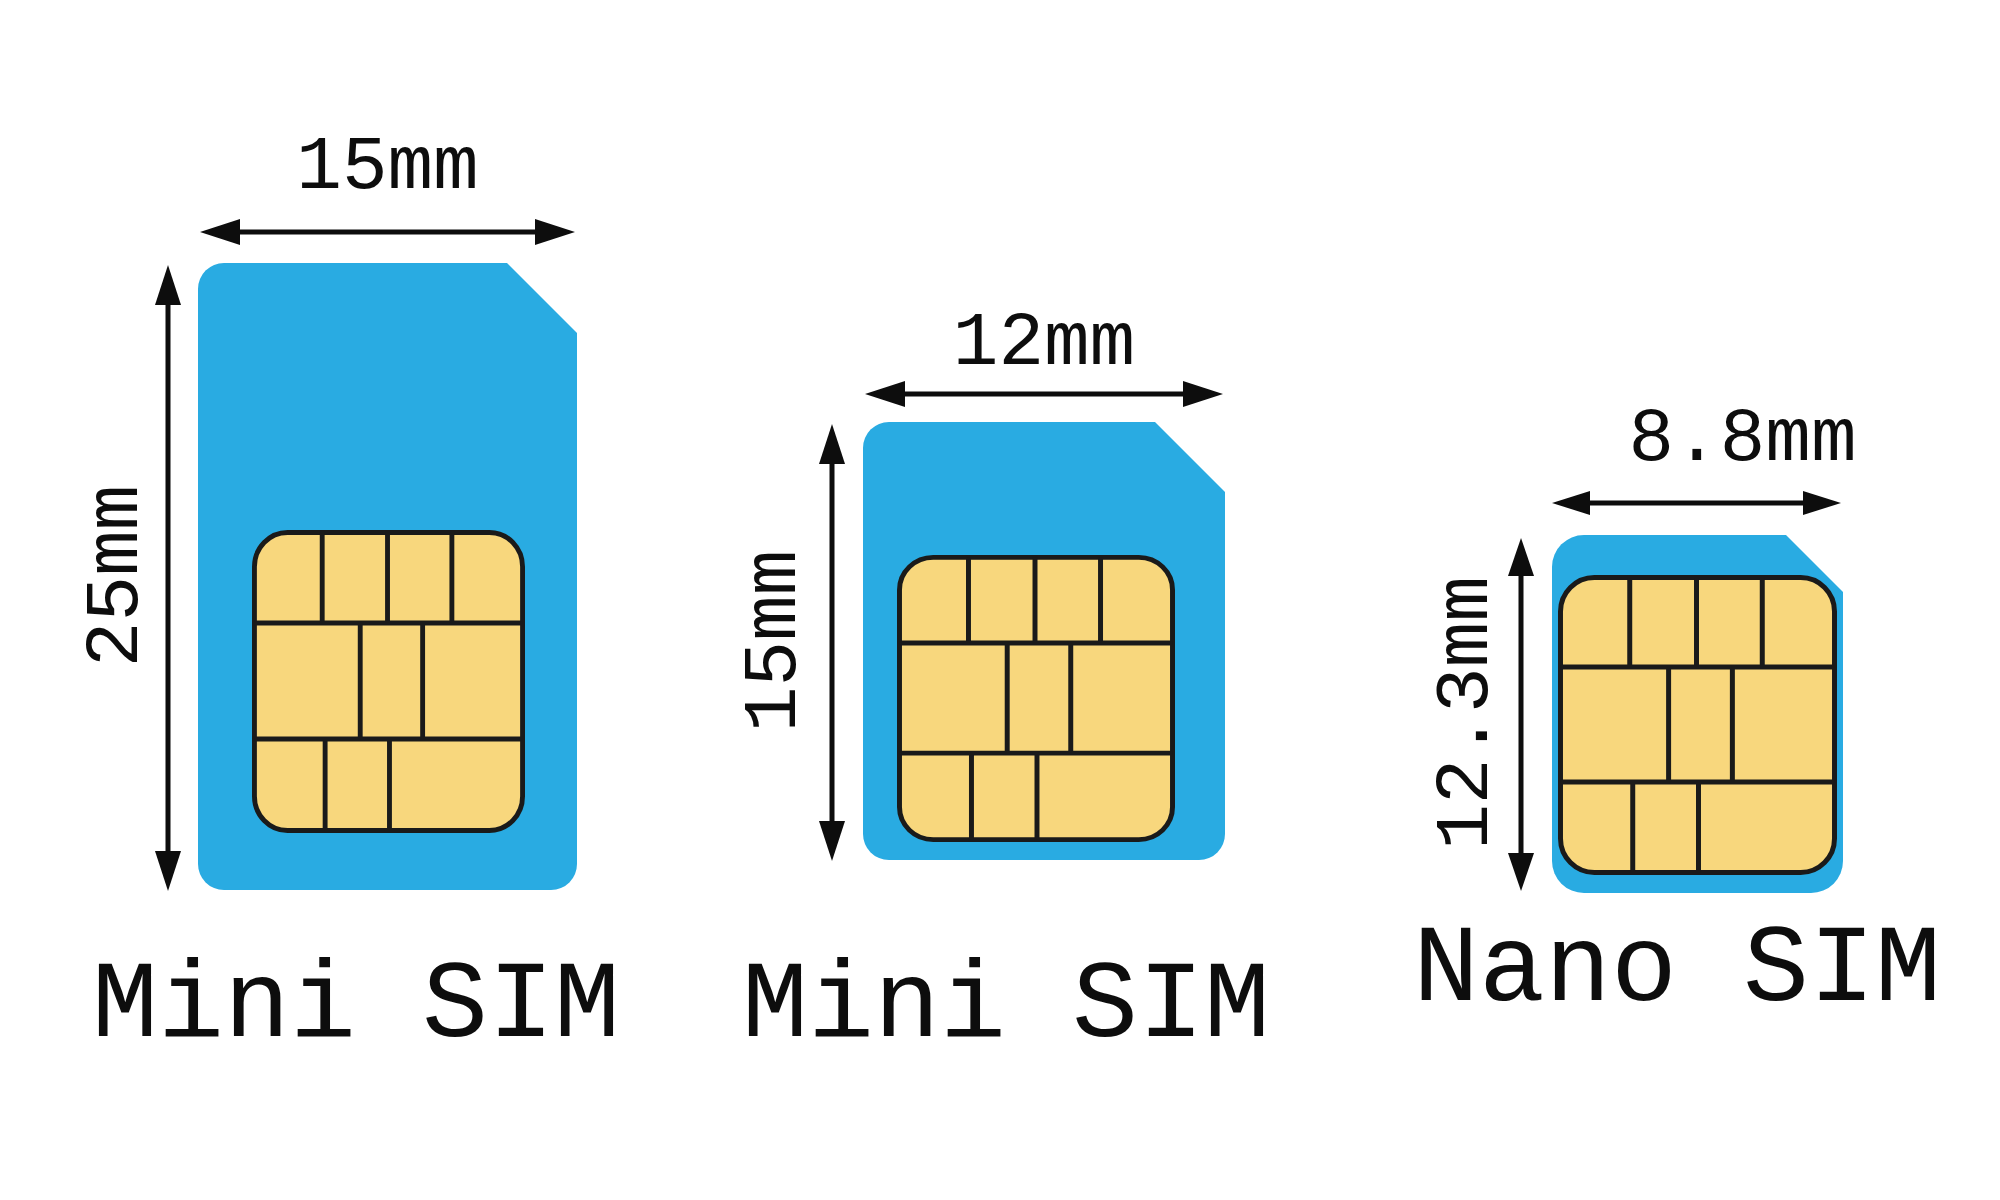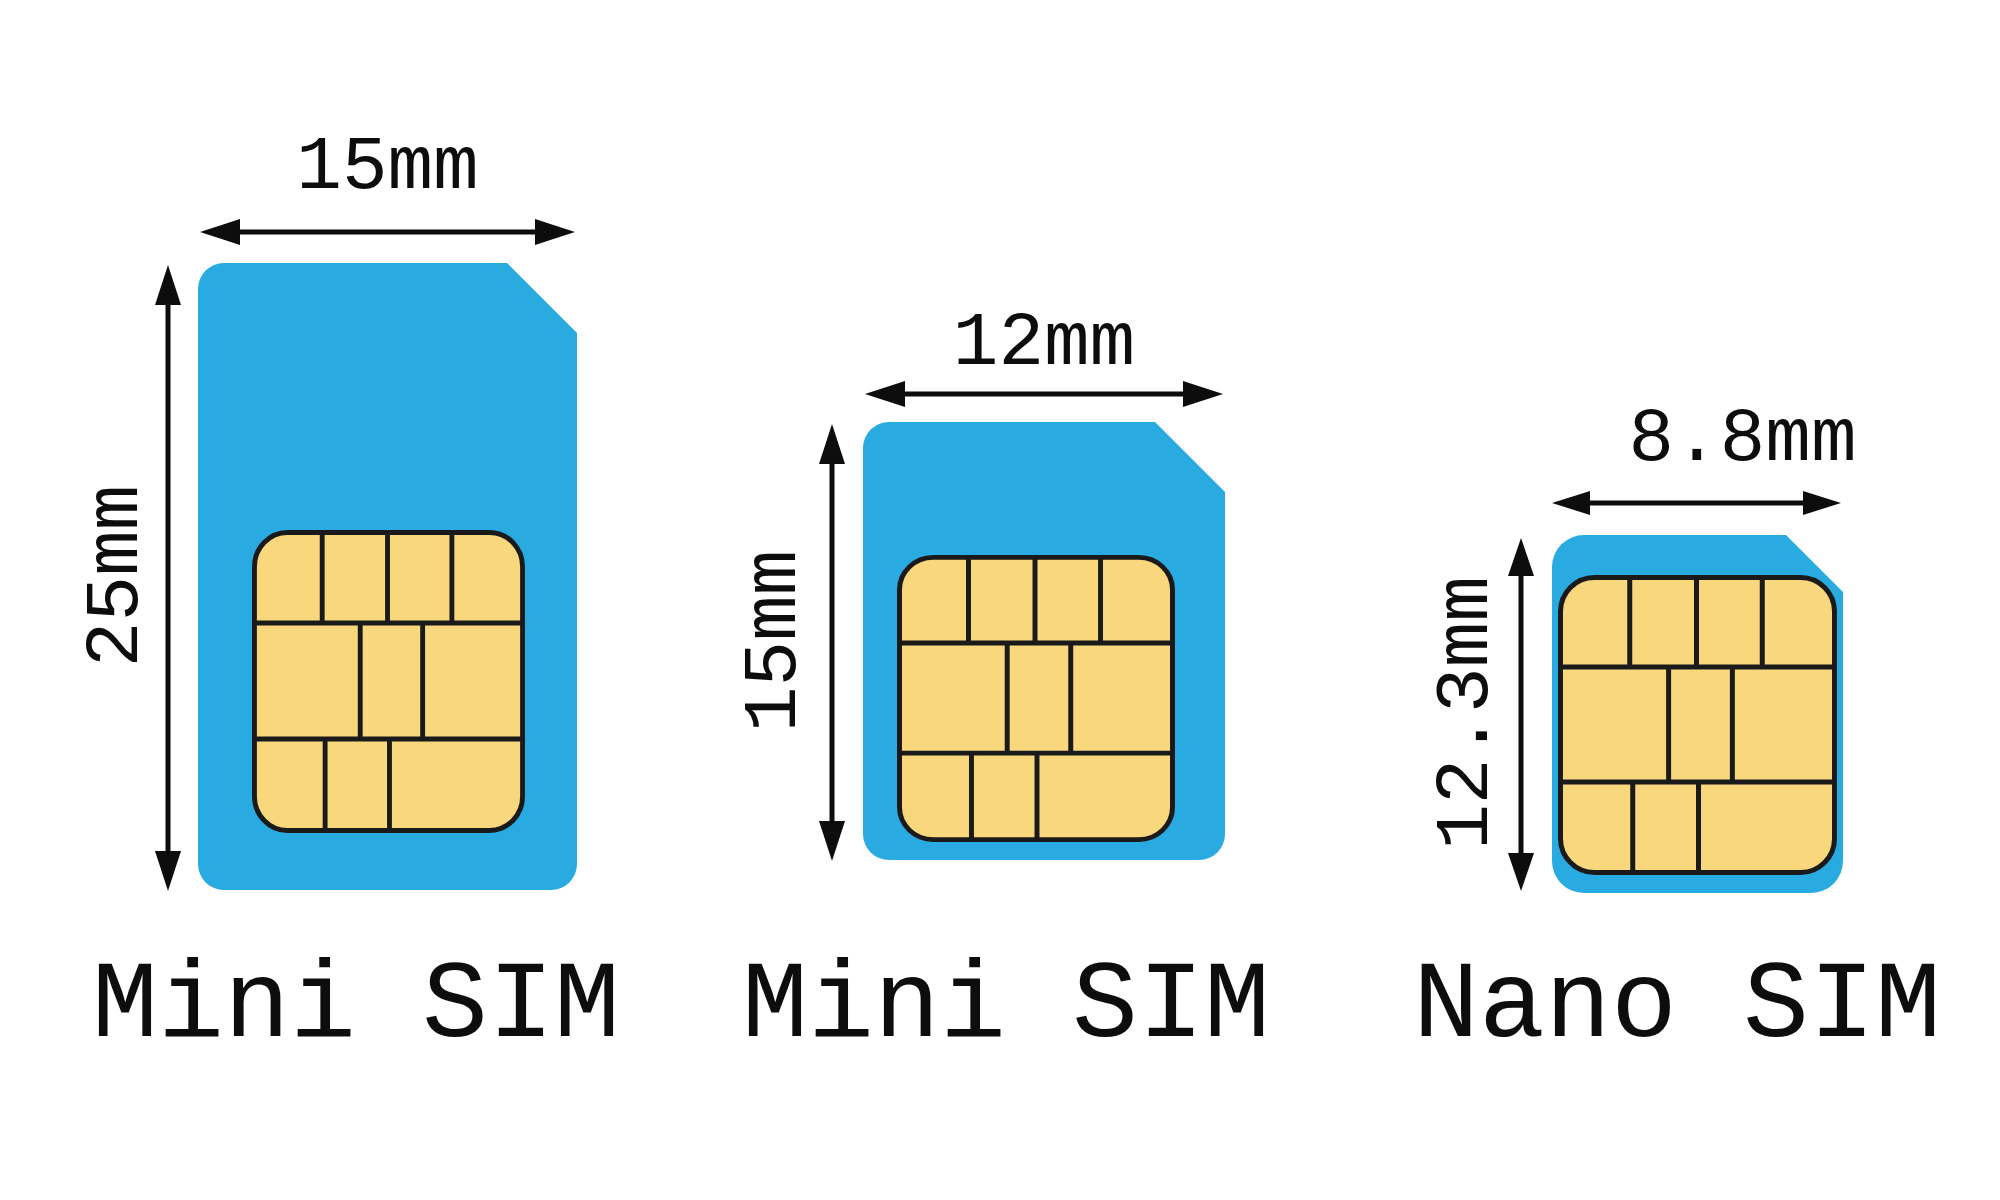--- a/index.html
+++ b/index.html
@@ -73,21 +73,21 @@
 
   
   #nano-wlabel { left: 1596px; top: 402px;  width: 293px; }
   #nano-harrow { left: 1550px; top: 483px; }
   #nano-hlabel { left: 1467px; top: 713px; }
   #nano-varrow { left: 1501px; top: 536px; }
   #nano-card   { left: 1552px; top: 535px;  width: 291px; height: 358px;
                  border-radius: 32px;
                  clip-path: polygon(0 0, calc(100% - 57px) 0, 100% 57px, 100% 100%, 0 100%); }
   #nano-chip   { left: 1558px; top: 575px;  width: 279px; height: 300px; }
-  #nano-name   { left: 1677px; top: 952px; }
+  #nano-name   { left: 1677px; top: 916px; }
 </style>
 </head>
 <body>
 
 <div class="canvas">
 
   <section>
     <div class="dim-label h" id="mini-wlabel">15mm</div>
 
     <svg class="arrow" id="mini-harrow" width="379" height="40" viewBox="0 0 379 40">

